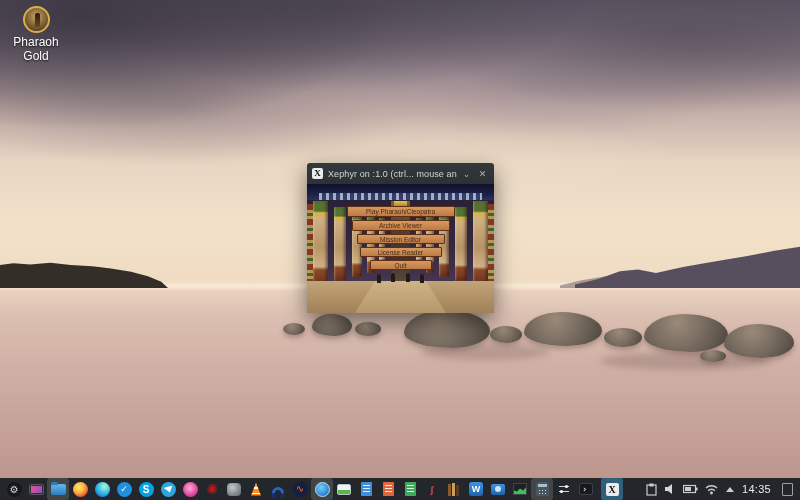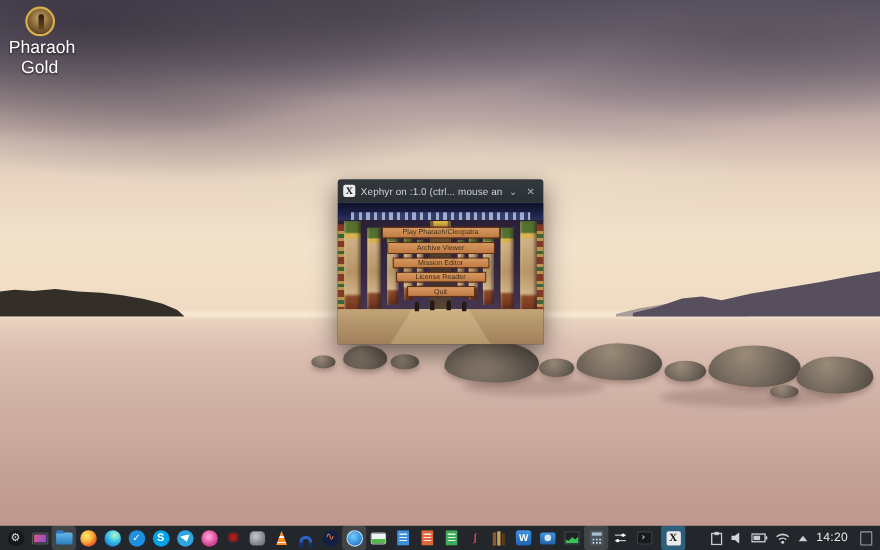--- a/index.html
+++ b/index.html
@@ -34,21 +34,21 @@
   .rock.small { border-radius:50%; }
   .refl { position:absolute; background:rgba(80,60,58,.22); filter:blur(3px); border-radius:50%; }
 
   
   .desk-icon { position:absolute; left:8px; top:6px; width:56px; height:44px; text-align:center; cursor:default; }
   .pharaoh-circle { width:27px; height:27px; margin:0 auto; border-radius:50%;
     border:2px solid #d8b04a;
     background:radial-gradient(circle at 50% 38%, #caa86a 0%, #8a6a3a 45%, #3a2a18 100%); position:relative; }
   .pharaoh-circle::after { content:""; position:absolute; left:10px; top:5px; width:5px; height:14px;
     background:linear-gradient(#2a1a10, #6a4a22); border-radius:2px 2px 1px 1px; }
-  .desk-icon-label { margin-top:2px; font-size:16px; color:#fff; text-shadow:0 1px 2px rgba(0,0,0,.8); }
+  .desk-icon-label { margin-top:2px; font-size:12px; color:#fff; text-shadow:0 1px 2px rgba(0,0,0,.8); }
 
   
   .xwin { position:absolute; left:307px; top:163px; width:187px; height:150px;
     box-shadow:0 8px 22px rgba(0,0,0,.5); border-radius:3px 3px 0 0; }
   .titlebar { height:21px; background:linear-gradient(#33383d, #2c3136); border-radius:3px 3px 0 0;
     display:flex; align-items:center; padding:0 5px; color:#ced3d8; }
   .tb-icon { width:11px; height:11px; background:#e9ebec; border-radius:2px; color:#111;
     font:bold 9px/11px "Liberation Serif", serif; text-align:center; margin-right:5px; }
   .tb-title { flex:1; font-size:9px; white-space:nowrap; overflow:hidden; letter-spacing:.1px; }
   .tb-btn { width:13px; text-align:center; font-size:9px; color:#aab1b7; margin-left:3px; cursor:pointer; }
@@ -332,17 +332,17 @@
         <rect x="13" y="3.5" width="1.6" height="3" fill="#c9ced3"></rect>
       </svg>
       <svg width="13" height="11" viewBox="0 0 13 11">
         <path d="M1 4 A8 8 0 0 1 12 4" fill="none" stroke="#c9ced3" stroke-width="1.4"></path>
         <path d="M3.2 6.6 A5 5 0 0 1 9.8 6.6" fill="none" stroke="#c9ced3" stroke-width="1.4"></path>
         <circle cx="6.5" cy="9" r="1.4" fill="#c9ced3"></circle>
       </svg>
       <svg width="10" height="7" viewBox="0 0 10 7">
         <polygon points="5,1 9,6 1,6" fill="#c9ced3"></polygon>
       </svg>
-      <div class="clock">14:20</div>
+      <div class="clock">14:35</div>
       <div class="show-desktop"></div>
     </div>
   </div>
 </div>
 
 </body></html>

